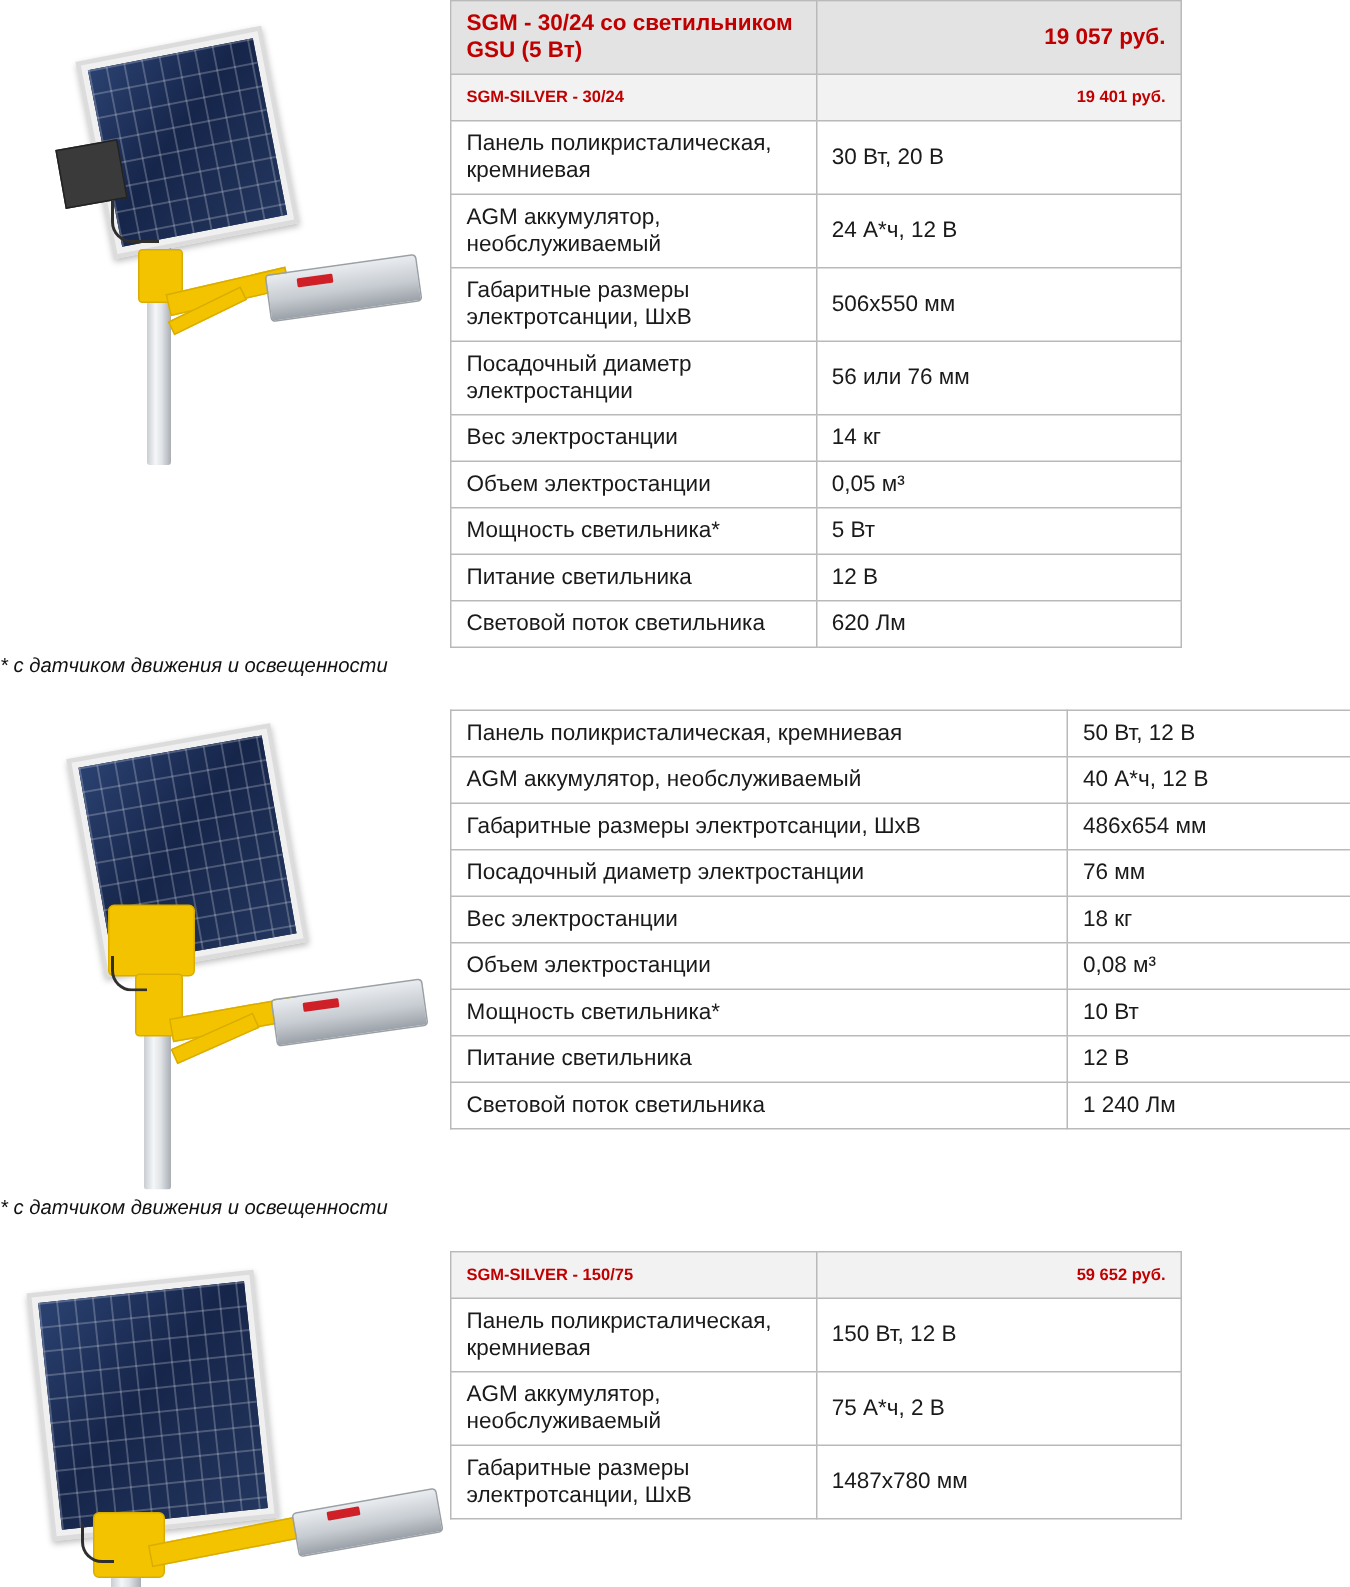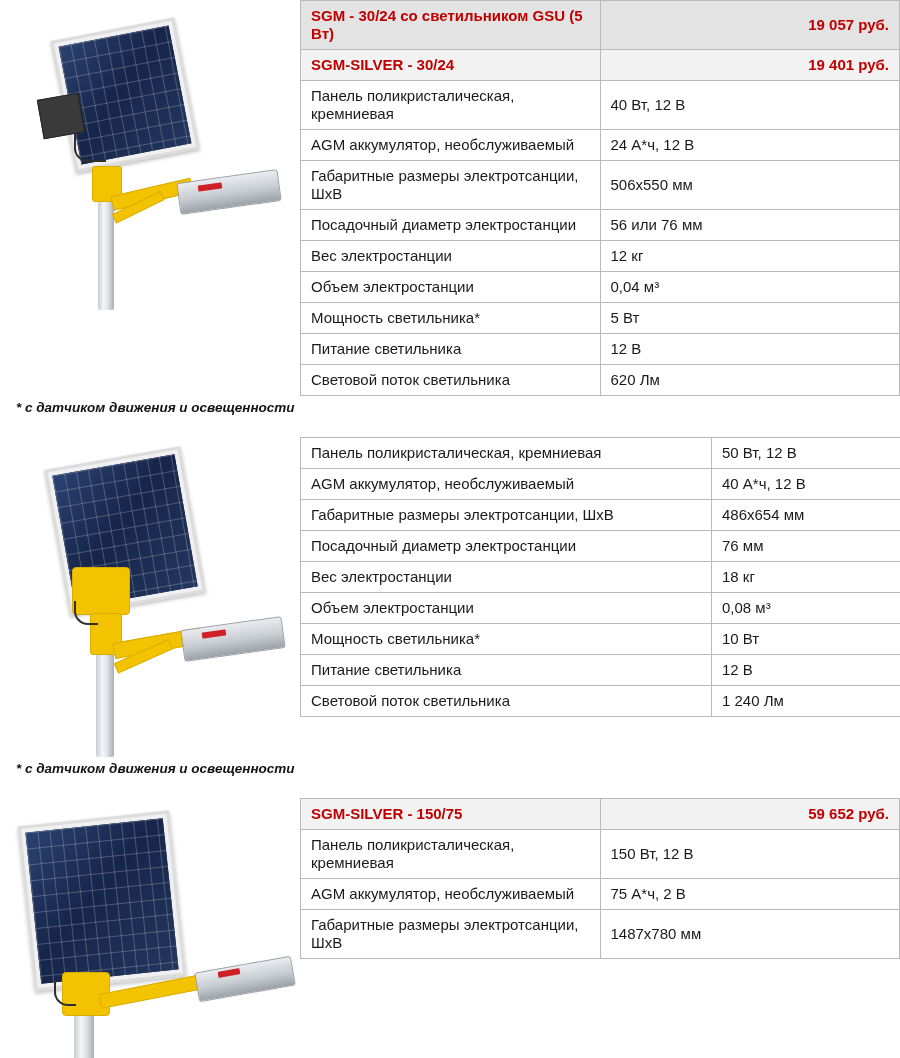--- a/index.html
+++ b/index.html
@@ -26,21 +26,21 @@
     width: 300px;
     flex: 0 0 300px;
     position: relative;
   }
   .table-col {
     flex: 1 1 auto;
     padding-top: 0;
   }
   table.spec {
     border-collapse: collapse;
-    width: 600px;
+    width: 488px;
     table-layout: fixed;
   }
   table.spec td {
     border: 1px solid #b9b9b9;
     padding: 6px 10px;
     font-size: 15px;
     line-height: 18px;
     height: 17px;
     background: #ffffff;
     vertical-align: middle;
@@ -56,34 +56,33 @@
   }
   tr.header-row td.price {
     text-align: right;
     font-weight: bold;
     color: #c00000;
   }
   tr.subheader-row td {
     background: #f2f2f2;
     font-weight: bold;
     color: #c00000;
-    font-size: 15px;
+    font-size: 11px;
   }
   tr.subheader-row td.price {
     text-align: right;
     font-weight: bold;
     color: #c00000;
   }
   .footnote {
     font-style: italic;
     font-size: 13.5px;
     color: #111;
-    margin: 4px 0 0 16px;
+    margin: 4px 0 0 0;
     padding: 0 0 0 0;
-    font-weight: bold;
   }
   .block-spacer { height: 22px; }
 
   
   .illus {
     position: relative;
     width: 300px;
     height: 310px;
     overflow: hidden;
   }
@@ -171,41 +170,41 @@
           <tr class="header-row">
             <td>SGM - 30/24 со светильником GSU (5 Вт)</td>
             <td class="price">19 057 руб.</td>
           </tr>
           <tr class="subheader-row">
             <td>SGM-SILVER - 30/24</td>
             <td class="price">19 401 руб.</td>
           </tr>
           <tr>
             <td class="label">Панель поликристалическая, кремниевая</td>
-            <td class="value">40 Вт, 12 В</td>
+            <td class="value">30 Вт, 20 В</td>
           </tr>
           <tr>
             <td class="label">AGM аккумулятор, необслуживаемый</td>
             <td class="value">24 А*ч, 12 В</td>
           </tr>
           <tr>
             <td class="label">Габаритные размеры электротсанции, ШхВ</td>
             <td class="value">506х550 мм</td>
           </tr>
           <tr>
             <td class="label">Посадочный диаметр электростанции</td>
             <td class="value">56 или 76 мм</td>
           </tr>
           <tr>
             <td class="label">Вес электростанции</td>
-            <td class="value">12 кг</td>
+            <td class="value">14 кг</td>
           </tr>
           <tr>
             <td class="label">Объем электростанции</td>
-            <td class="value">0,04 м³</td>
+            <td class="value">0,05 м³</td>
           </tr>
           <tr>
             <td class="label">Мощность светильника*</td>
             <td class="value">5 Вт</td>
           </tr>
           <tr>
             <td class="label">Питание светильника</td>
             <td class="value">12 В</td>
           </tr>
           <tr>

